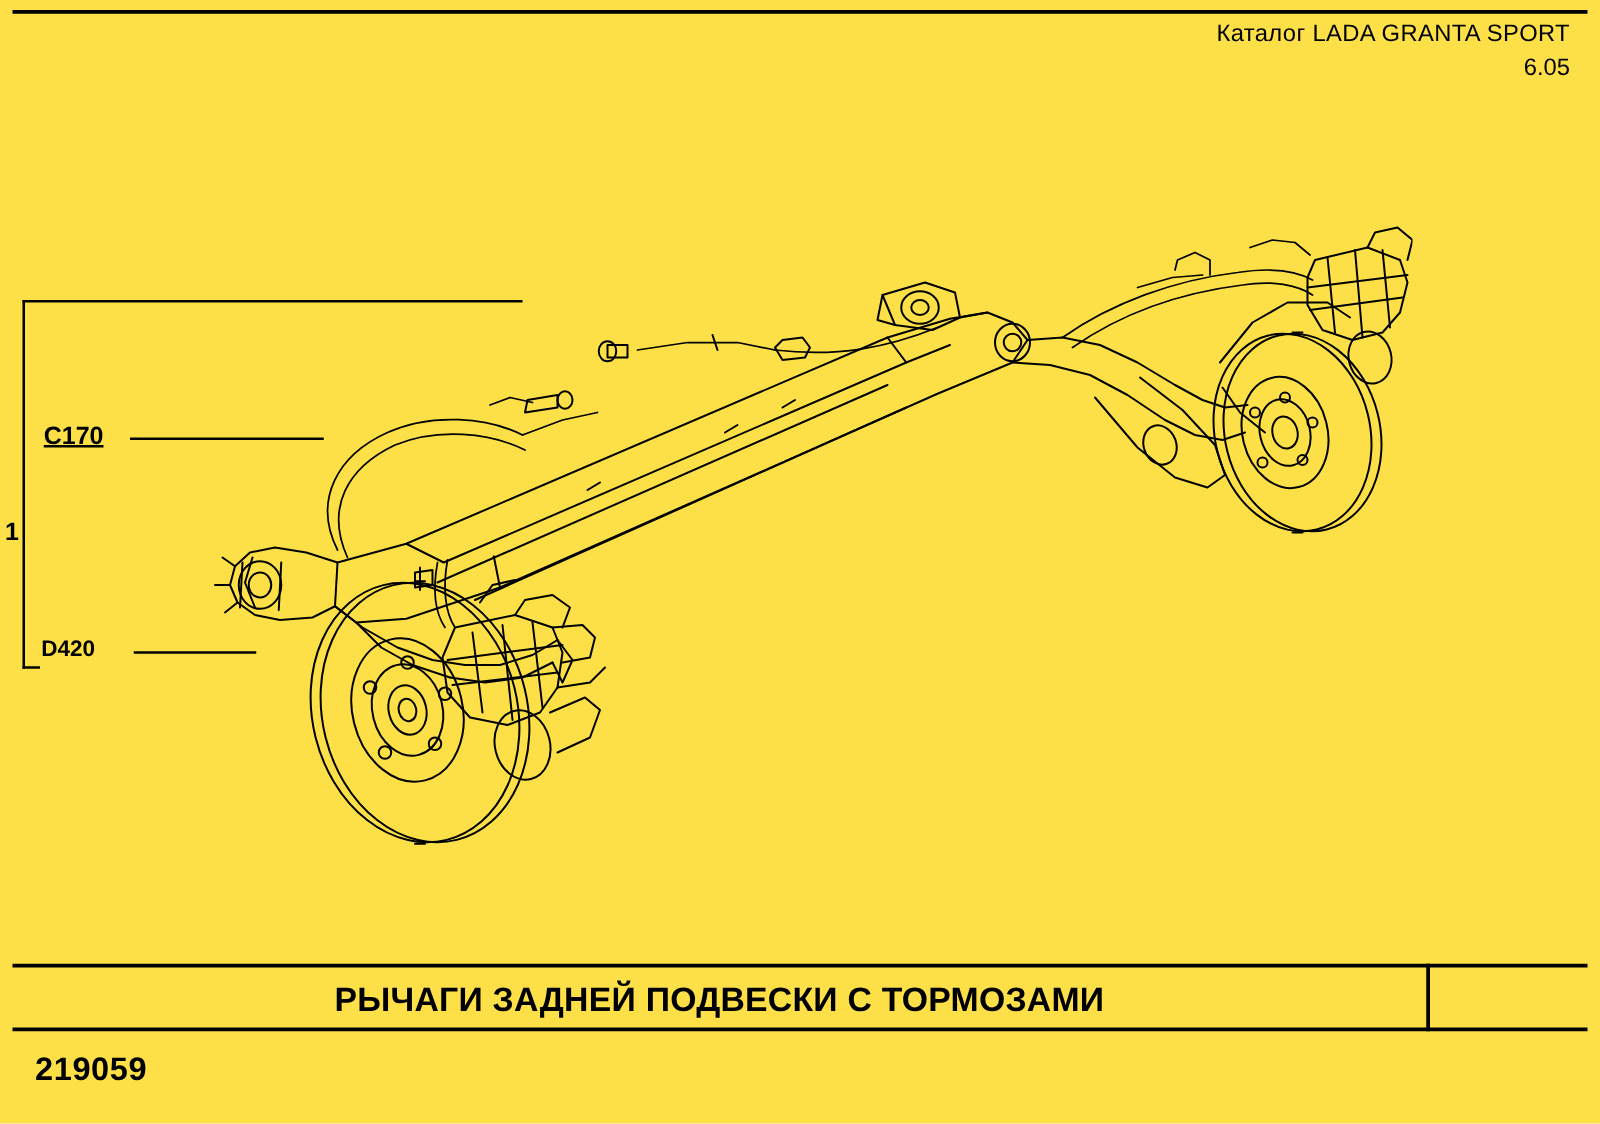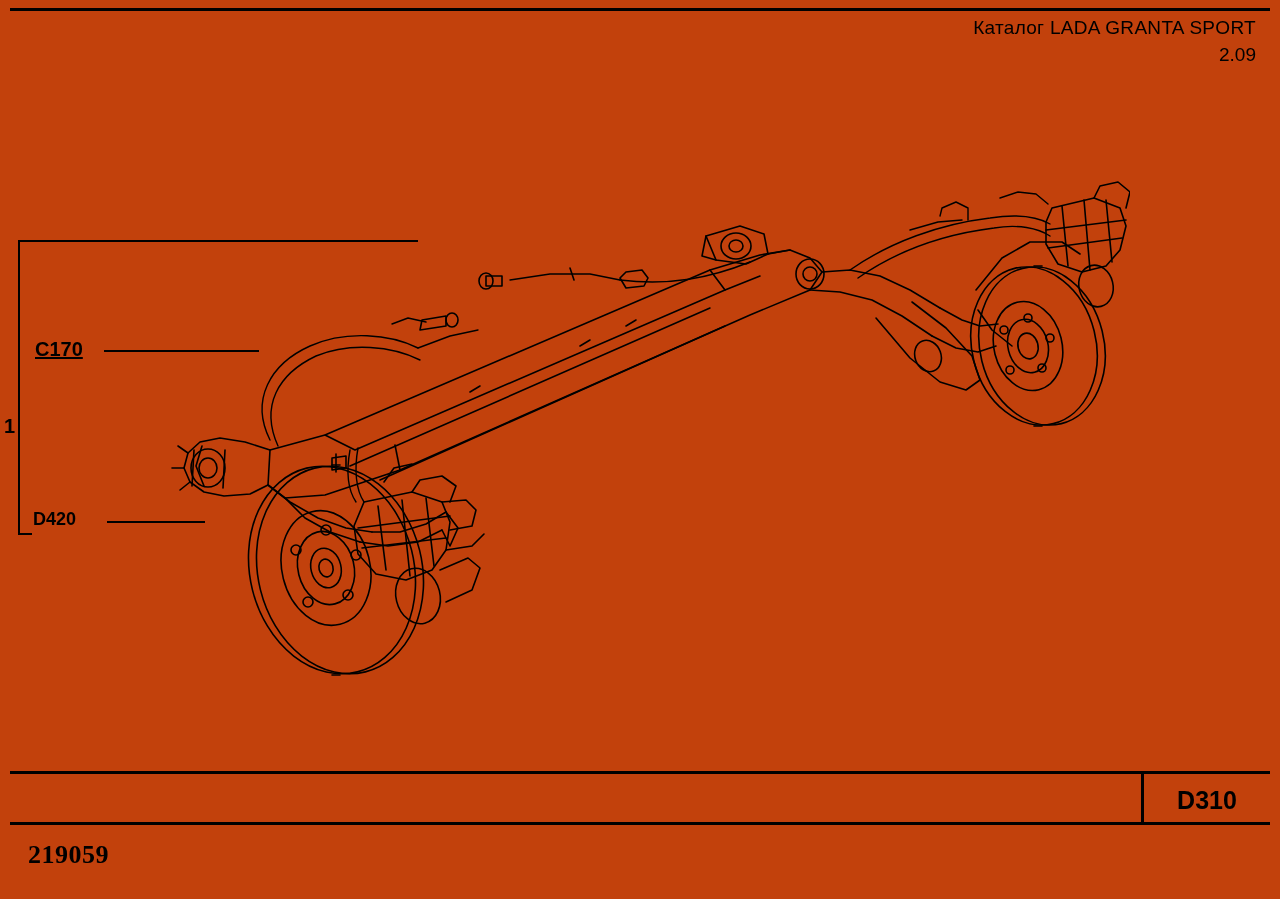--- a/index.html
+++ b/index.html
@@ -4,21 +4,21 @@
 <style>
   html, body {
     margin: 0;
     padding: 0;
     background: #ffffff;
   }
   .page {
     position: relative;
     width: 1280px;
     height: 899px;
-    background: #c2410c;
+    background: #fde047;
     font-family: "Liberation Sans", sans-serif;
     color: #000000;
     overflow: hidden;
   }
 
   
   .top-rule {
     position: absolute;
     left: 10px;
     top: 8px;
@@ -178,32 +178,31 @@
     font-size: 25px;
     font-weight: bold;
   }
   .page-number {
     position: absolute;
     left: 28px;
     top: 840px;
     font-size: 26px;
     font-weight: bold;
     letter-spacing: 0.5px;
-    font-family: Liberation Serif, serif;
   }
 </style>
 </head>
 <body>
 
 <div class="page">
 
   <div class="top-rule"></div>
 
   <div class="catalog-title">Каталог LADA GRANTA SPORT</div>
-  <div class="catalog-date">2.09</div>
+  <div class="catalog-date">6.05</div>
 
   <div class="bracket">
     <div class="v"></div>
     <div class="h-top"></div>
     <div class="h-bot"></div>
   </div>
   <div class="bracket-label">1</div>
 
   <div class="ref-c170">C170</div>
   <div class="ref-c170-line"></div>
@@ -340,16 +339,16 @@
 
       <ellipse cx="660" cy="124" rx="14" ry="15"></ellipse>
       <ellipse cx="660" cy="124" rx="7" ry="7"></ellipse>
     </svg>
   </div>
 
   <div class="footer-rule-top"></div>
   <div class="footer-rule-bottom"></div>
   <div class="footer-divider"></div>
 
-  <div class="footer-code">D310</div>
+  <div class="footer-title">РЫЧАГИ ЗАДНЕЙ ПОДВЕСКИ С ТОРМОЗАМИ</div>
   <div class="page-number">219059</div>
 
 </div>
 
 </body></html>

